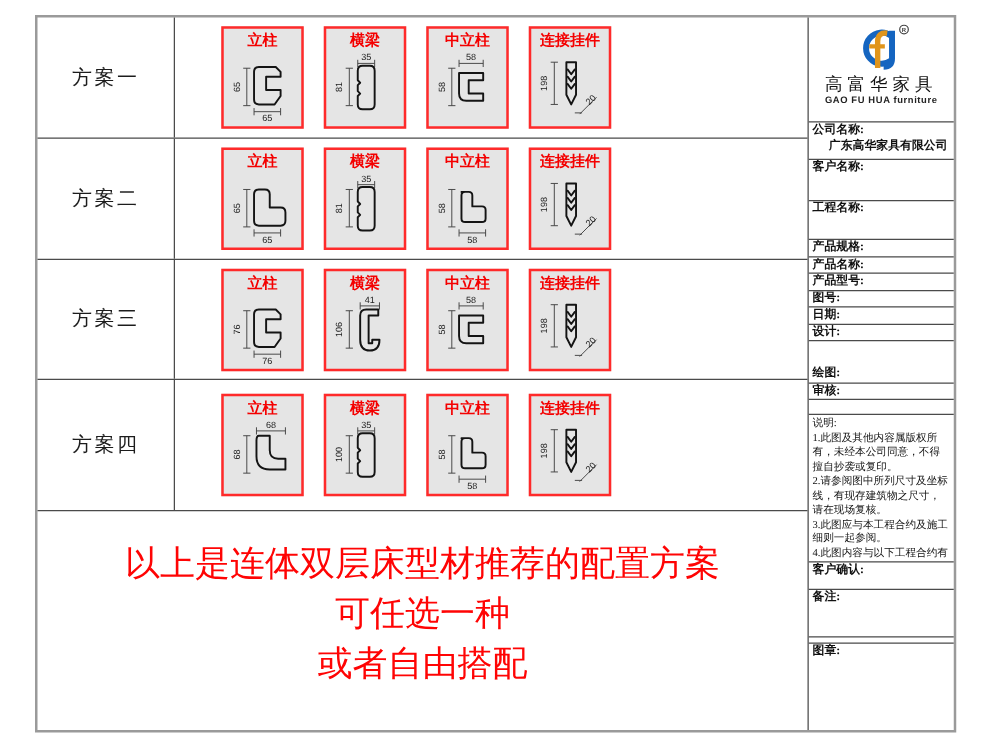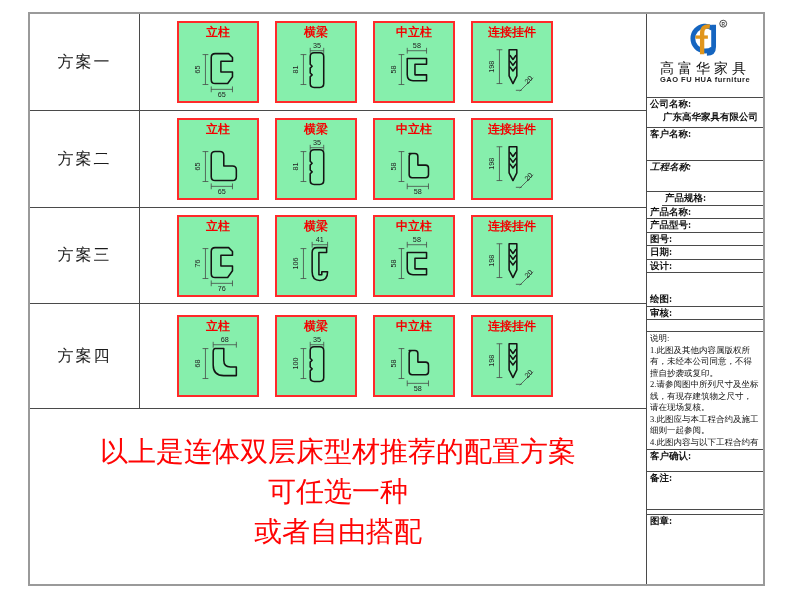--- a/index.html
+++ b/index.html
@@ -6,21 +6,21 @@
   body{width:800px;height:600px;position:relative;font-family:"Liberation Serif",serif;overflow:hidden;}
   .sheet{position:absolute;left:28px;top:12px;width:737px;height:574px;border:2px solid #9a9a9a;box-sizing:border-box;display:flex;background:#fff;}
   .main{flex:1;display:flex;flex-direction:column;min-width:0;}
   .row{display:flex;border-bottom:1px solid #4a4a4a;box-sizing:border-box;}
   .row:nth-child(1){height:97px;}
   .row:nth-child(2){height:97px;}
   .row:nth-child(3){height:96px;}
   .row:nth-child(4){height:105px;}
   .scheme-label{width:110px;border-right:1px solid #4a4a4a;box-sizing:border-box;display:flex;align-items:center;justify-content:center;font-size:16px;letter-spacing:2px;color:#1c1c1c;}
   .parts{flex:1;display:flex;align-items:center;padding-left:37px;gap:16px;}
-  .part{width:82px;height:82px;border:2px solid #ff2a2a;box-sizing:border-box;background:#86efac;}
+  .part{width:66px;height:82px;border:2px solid #ff2a2a;box-sizing:border-box;background:#e5e5e5;}
   .part-label{color:#f40000;font-weight:700;font-size:12px;text-align:center;margin-top:1px;white-space:nowrap;}
   .part svg{display:block;margin:0 auto;}
   .footer{flex:1;display:flex;flex-direction:column;align-items:center;justify-content:center;gap:9px;color:#ff0404;padding-bottom:8px;}
   .footer div{font-size:28px;line-height:1.1;white-space:nowrap;}
   
   .title-block{width:117px;border-left:1px solid #4a4a4a;box-sizing:border-box;display:flex;flex-direction:column;color:#111;}
   .tb-cell{border-bottom:1px solid #4a4a4a;box-sizing:border-box;padding:1px 3px;font-size:9.5px;font-weight:700;line-height:11px;overflow:hidden;}
   .logo-cell{height:84px;display:flex;flex-direction:column;align-items:center;justify-content:flex-start;padding-top:2px;}
   .brand-cn{font-size:14px;font-weight:400;letter-spacing:4px;white-space:nowrap;margin-top:1px;}
   .brand-en{font-size:7.5px;font-weight:700;letter-spacing:0.5px;color:#222;white-space:nowrap;font-family:"Liberation Sans",sans-serif;}
@@ -315,24 +315,24 @@
     </div>
 
     <div id="tb-fields">
         <div class="tb-cell" style="height: 30px;">
           <div class="tb-field">公司名称:</div>
           <div class="tb-value">广东高华家具有限公司</div>
         </div>
         <div class="tb-cell" style="height: 33px;">
           <div class="tb-field">客户名称:</div>
         </div>
-        <div class="tb-cell" style="height: 31px; font-style: italic;">
+        <div class="tb-cell" style="height: 31px;">
           <div class="tb-field">工程名称:</div>
         </div>
-        <div class="tb-cell" style="height: 13.5px; margin-left: 15px;">
+        <div class="tb-cell" style="height: 13.5px;">
           <div class="tb-field">产品规格:</div>
         </div>
         <div class="tb-cell" style="height: 13.5px;">
           <div class="tb-field">产品名称:</div>
         </div>
         <div class="tb-cell" style="height: 13.5px;">
           <div class="tb-field">产品型号:</div>
         </div>
         <div class="tb-cell" style="height: 13.5px;">
           <div class="tb-field">图号:</div>

